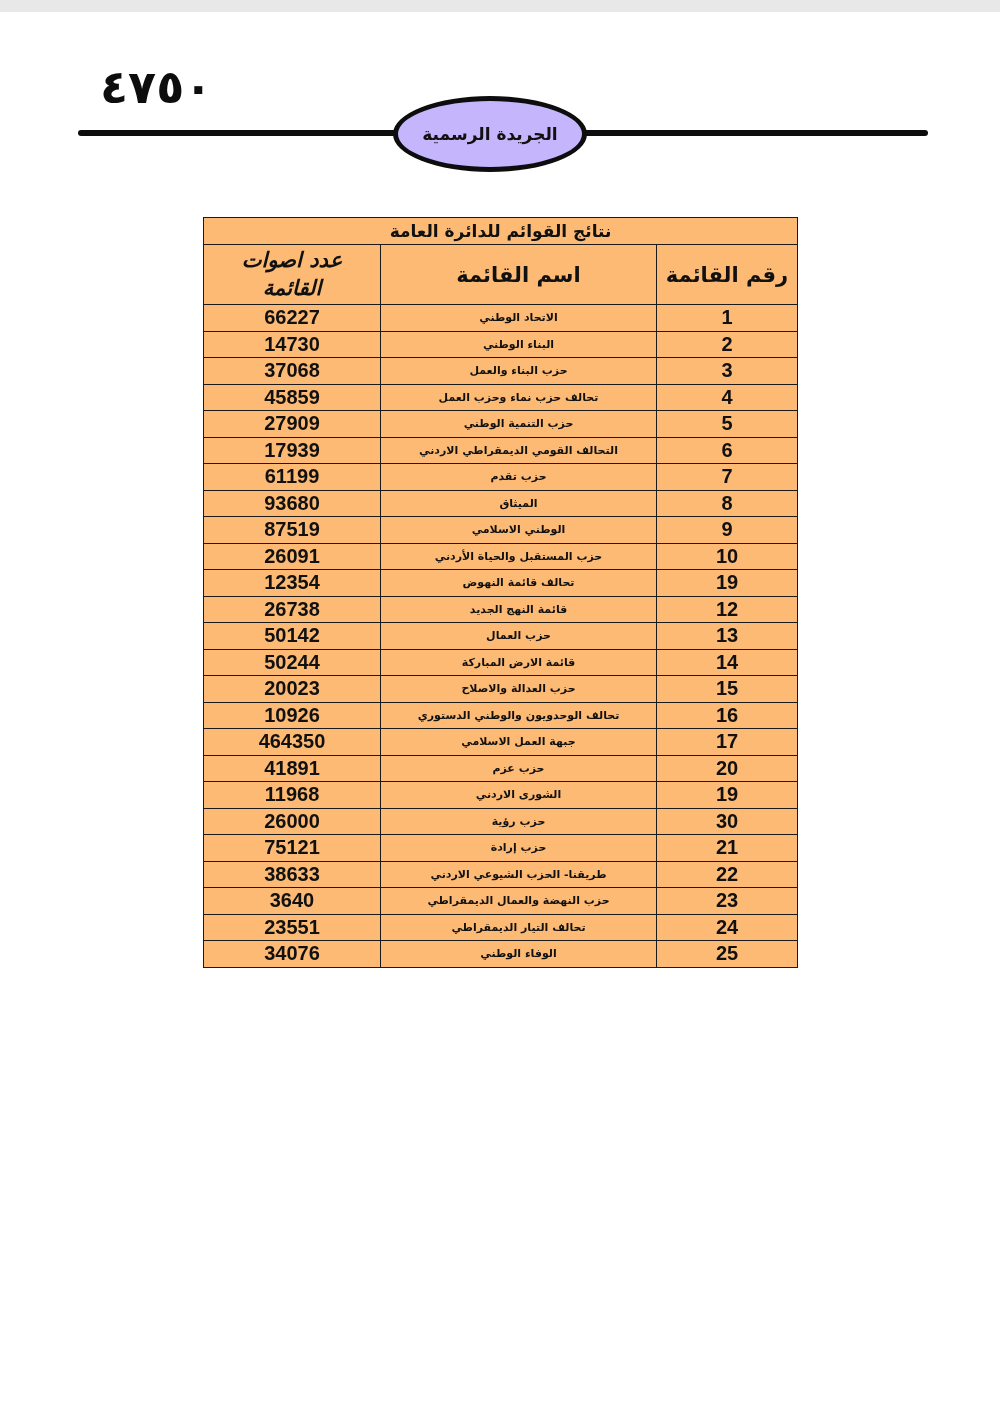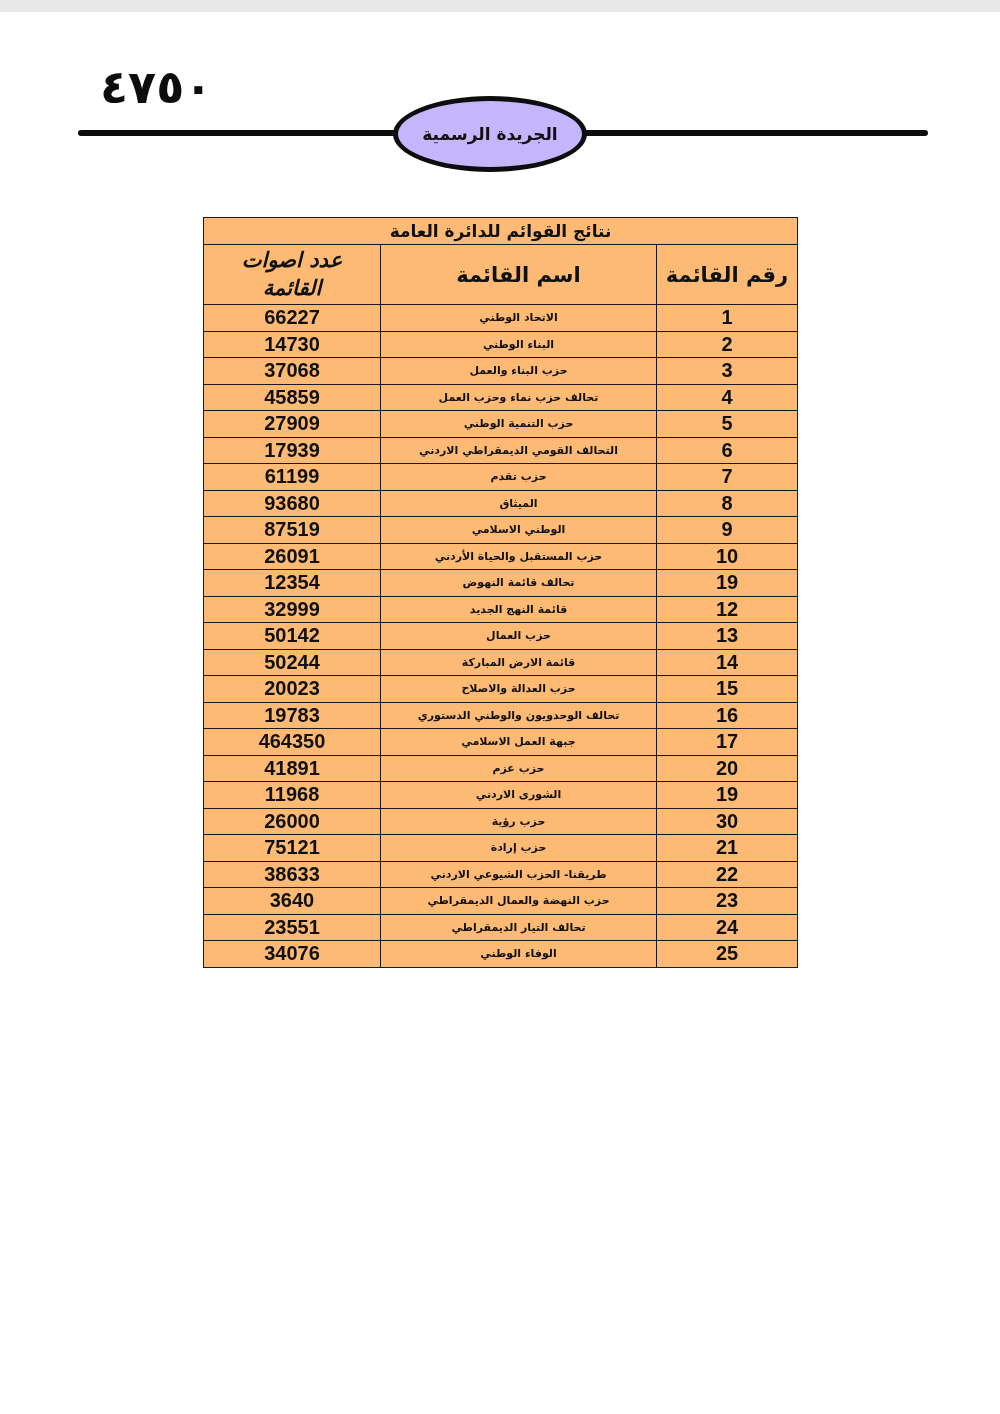--- a/index.html
+++ b/index.html
@@ -186,41 +186,41 @@
           <td class="cell-votes">26091</td>
         </tr>
         <tr>
           <td class="cell-number">19</td>
           <td class="cell-name">تحالف قائمة النهوض</td>
           <td class="cell-votes">12354</td>
         </tr>
         <tr>
           <td class="cell-number">12</td>
           <td class="cell-name">قائمة النهج الجديد</td>
-          <td class="cell-votes">32999</td>
+          <td class="cell-votes">26738</td>
         </tr>
         <tr>
           <td class="cell-number">13</td>
           <td class="cell-name">حزب العمال</td>
           <td class="cell-votes">50142</td>
         </tr>
         <tr>
           <td class="cell-number">14</td>
           <td class="cell-name">قائمة الارض المباركة</td>
           <td class="cell-votes">50244</td>
         </tr>
         <tr>
           <td class="cell-number">15</td>
           <td class="cell-name">حزب العدالة والاصلاح</td>
           <td class="cell-votes">20023</td>
         </tr>
         <tr>
           <td class="cell-number">16</td>
           <td class="cell-name">تحالف الوحدويون والوطني الدستوري</td>
-          <td class="cell-votes">19783</td>
+          <td class="cell-votes">10926</td>
         </tr>
         <tr>
           <td class="cell-number">17</td>
           <td class="cell-name">جبهة العمل الاسلامي</td>
           <td class="cell-votes">464350</td>
         </tr>
         <tr>
           <td class="cell-number">20</td>
           <td class="cell-name">حزب عزم</td>
           <td class="cell-votes">41891</td>

